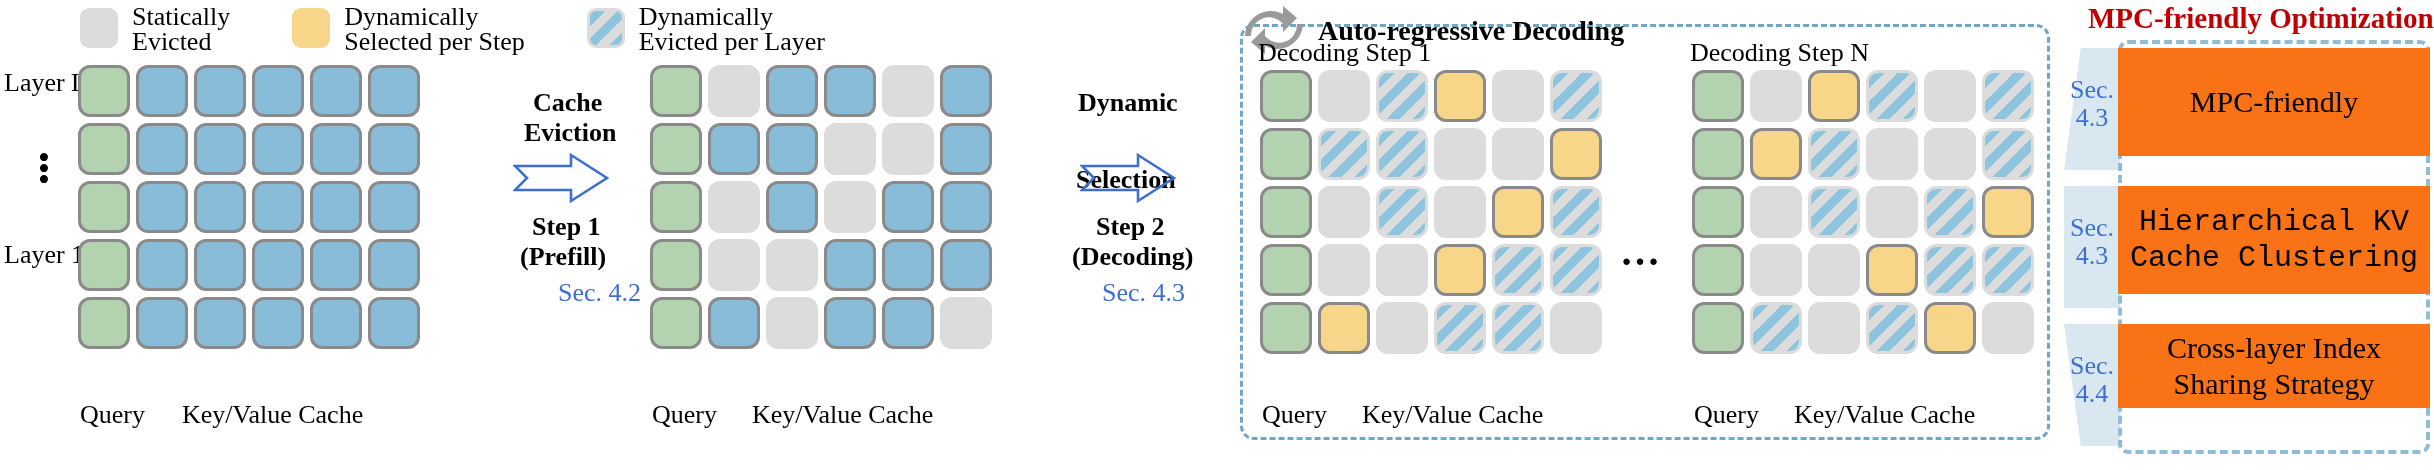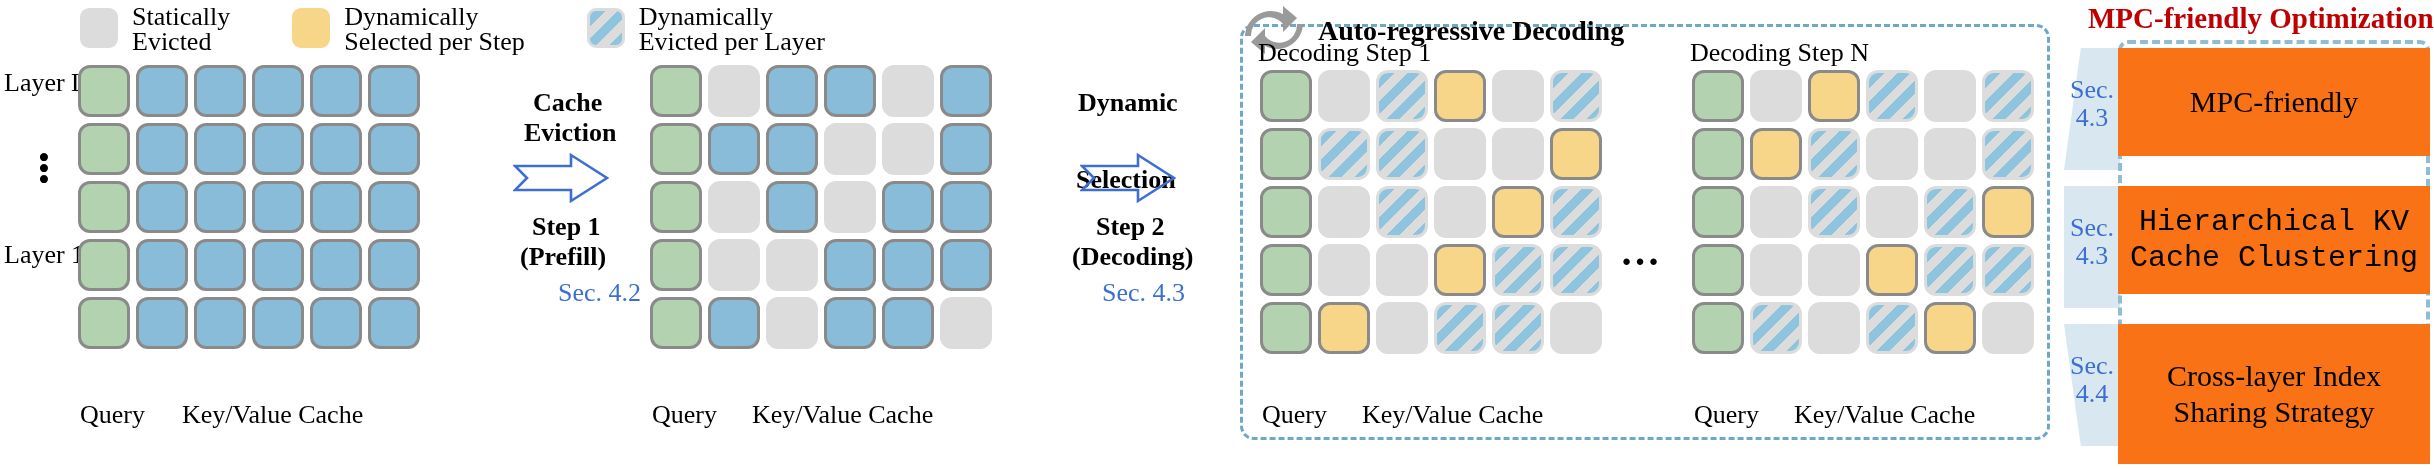--- a/index.html
+++ b/index.html
@@ -315,20 +315,20 @@
     <div>
       <div>Hierarchical KV</div>
       <div>Cache Clustering</div>
     </div>
   </div>
 
   <div class="sec-tag" style="left:2064px;top:352px;width:56px;">
     <div>Sec.</div>
     <div>4.4</div>
   </div>
-  <div class="opt-item" style="left:2118px;top:324px;width:312px;height:140px;">
+  <div class="opt-item" style="left:2118px;top:324px;width:312px;height:84px;">
     <div>
       <div>Cross-layer Index</div>
       <div>Sharing Strategy</div>
     </div>
   </div>
 
 </div>
 
 </body></html>

